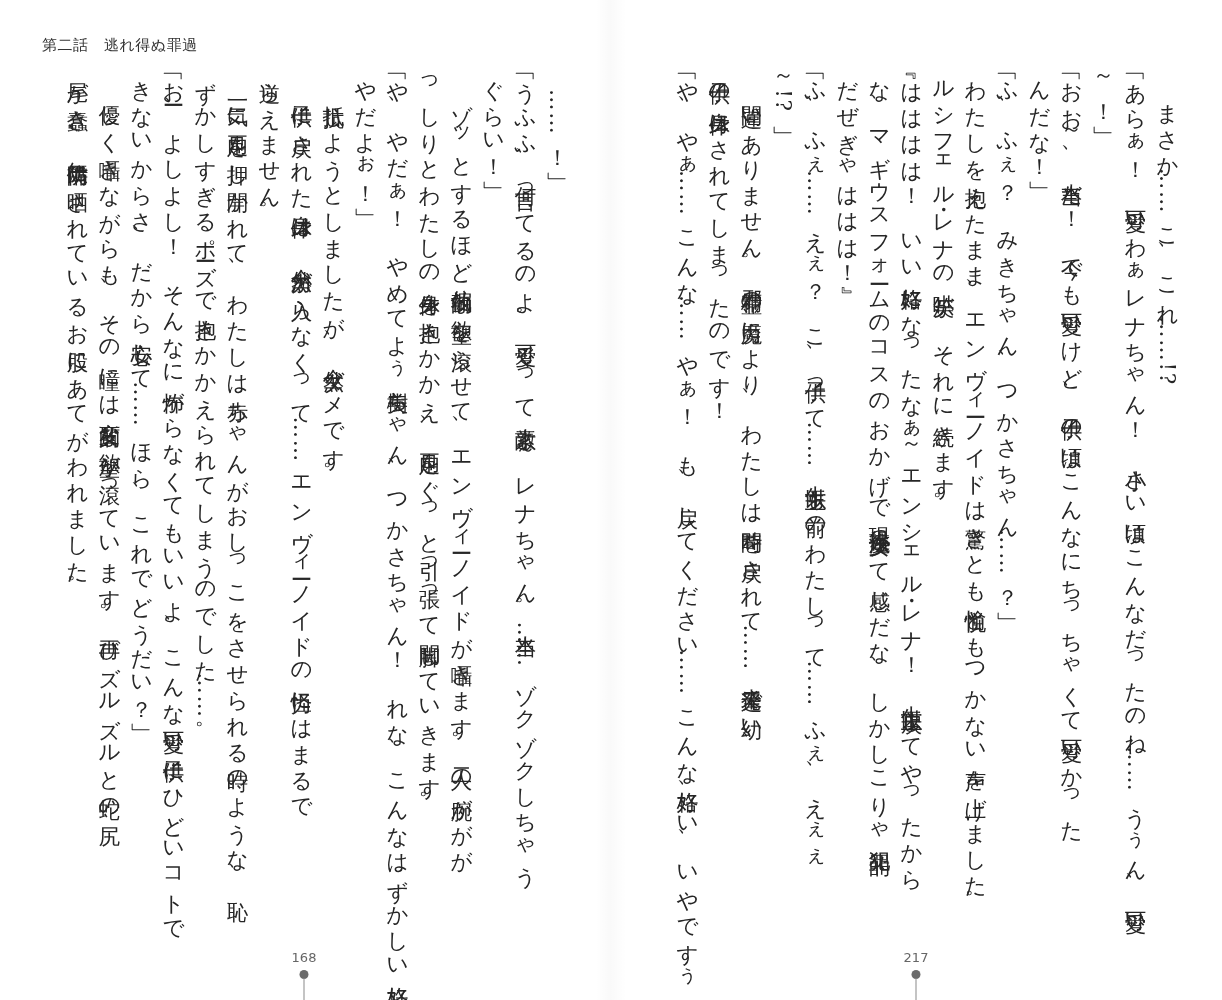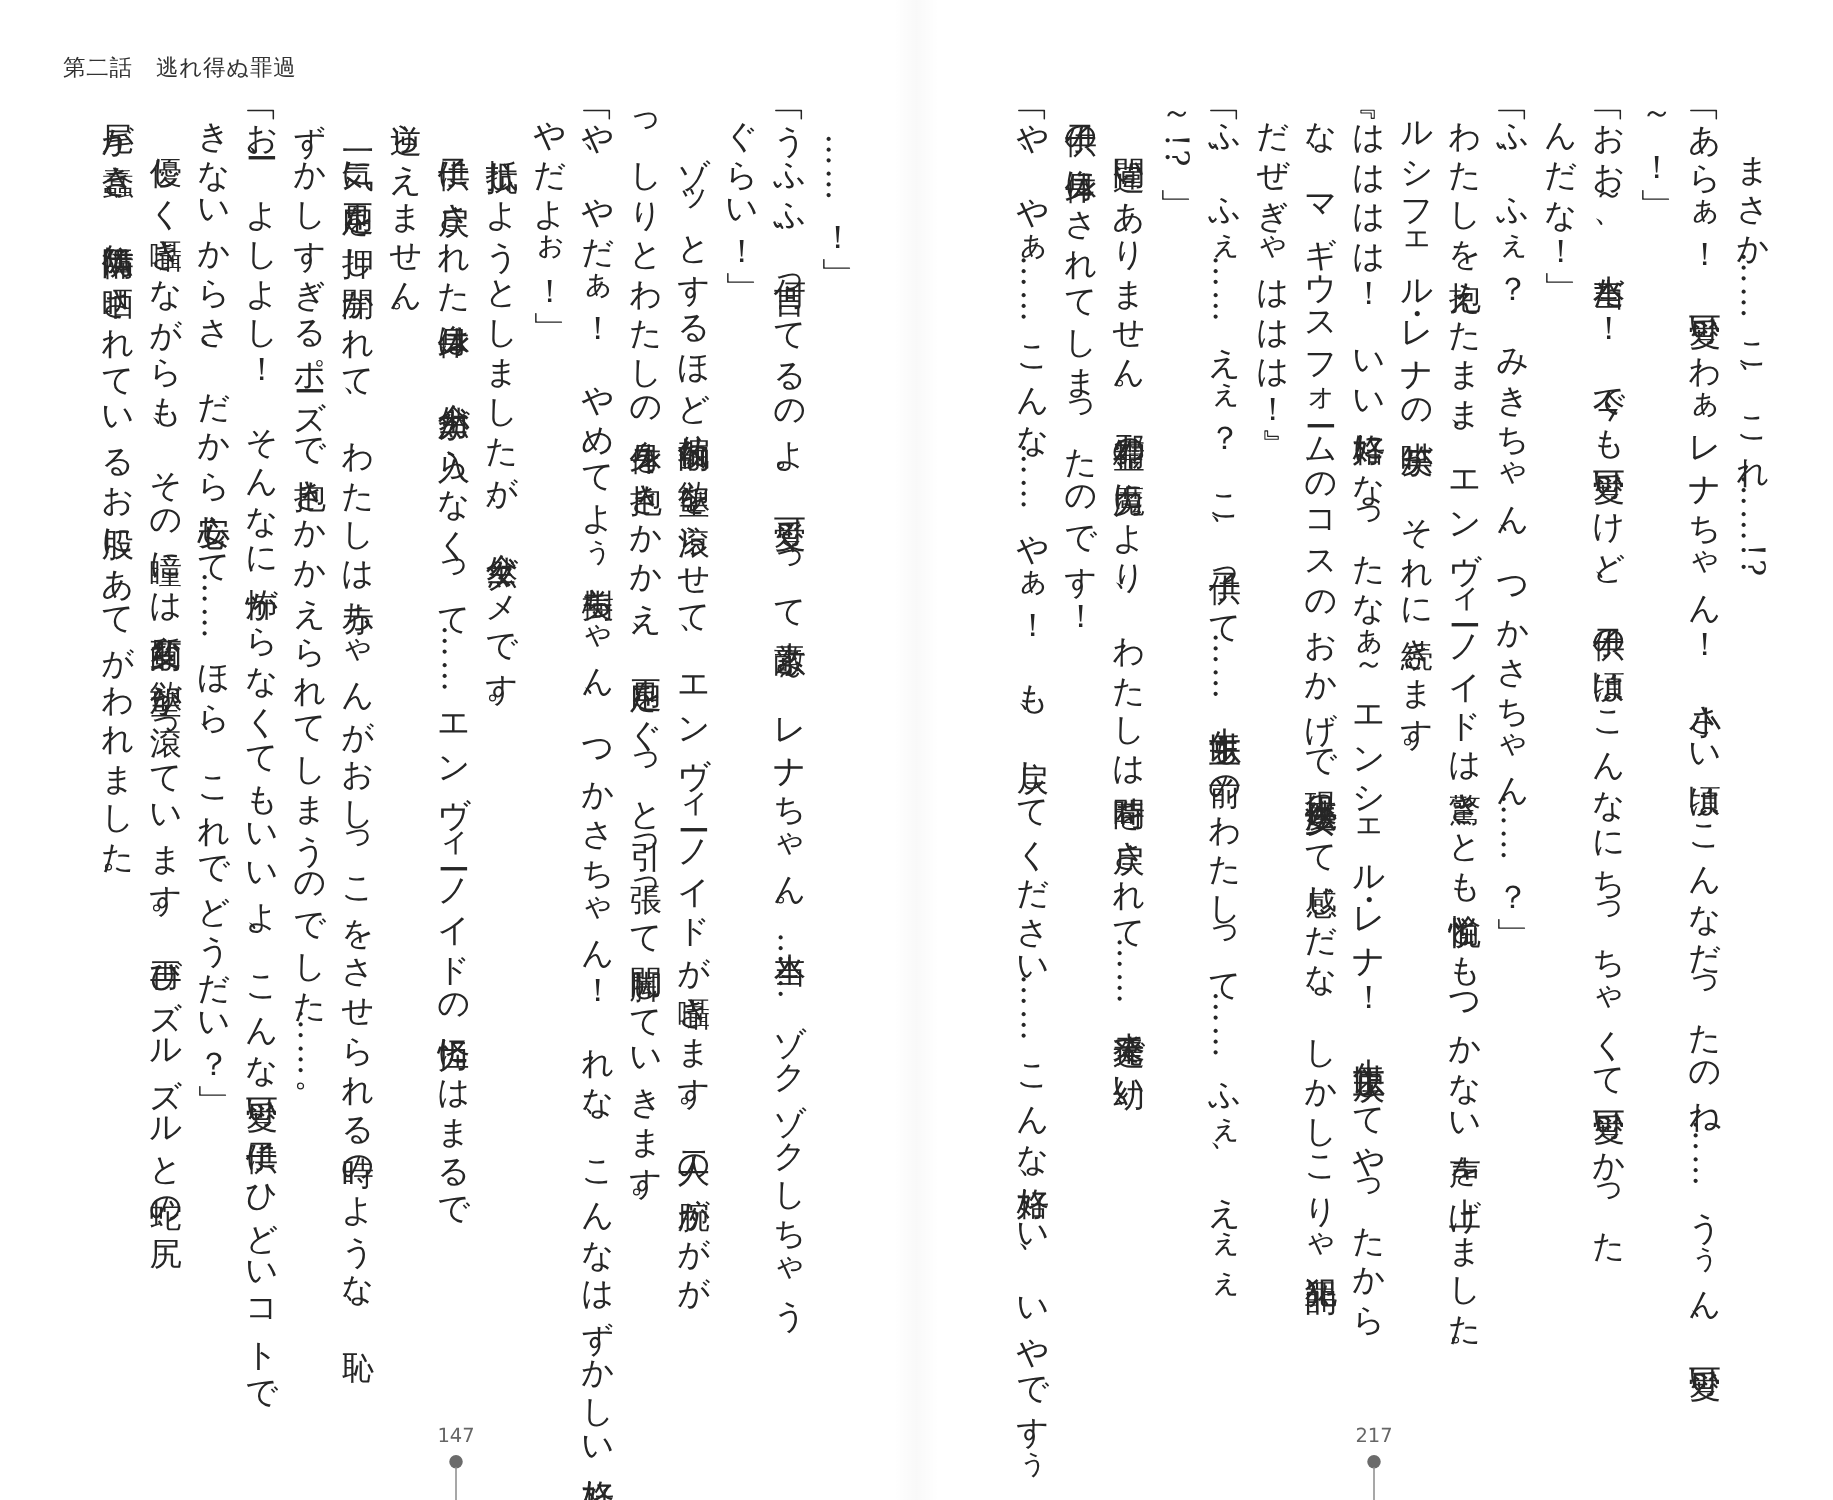--- a/index.html
+++ b/index.html
@@ -120,17 +120,17 @@
     <div class="col" style="left: 319px; top: 89px;">抵抗しようとしましたが、全然ダメです。</div>
     <div class="col" style="left: 287px; top: 89px;">子供に戻された身体は、全然力が入らなくって……エンヴィーノイドの怪力にはまるで</div>
     <div class="col" style="left: 255px; top: 66px;">逆らえません。</div>
     <div class="col" style="left: 223px; top: 89px;">一気に両足を押し開かれて、わたしは赤ちゃんがおしっこをさせられる時のような、恥</div>
     <div class="col" style="left: 191px; top: 66px;">ずかしすぎるポーズで抱きかかえられてしまうのでした……。</div>
     <div class="col" style="left: 159px; top: 66px;">「おー、よしよし！　そんなに怖がらなくてもいいよ、こんな可愛い子供にひどいコトで</div>
     <div class="col" style="left: 127px; top: 66px;">きないからさ、だから安心して……ほら、これでどうだい？」</div>
     <div class="col" style="left: 95px; top: 89px;">優しく囁きながらも、その瞳には変質的な欲望が滾っています。再びズルズルと蛇の尻</div>
     <div class="col" style="left: 63px; top: 66px;">尾が蠢き、無防備に晒されているお股にあてがわれました。</div>
 
-    <div class="page-num" style="left:304px;">147</div>
+    <div class="page-num" style="left:304px;">168</div>
     <div class="marker-dot" style="left:304px;"></div>
     <div class="marker-line" style="left:304px;"></div>
   </div>
 </div>
 
 </body></html>

